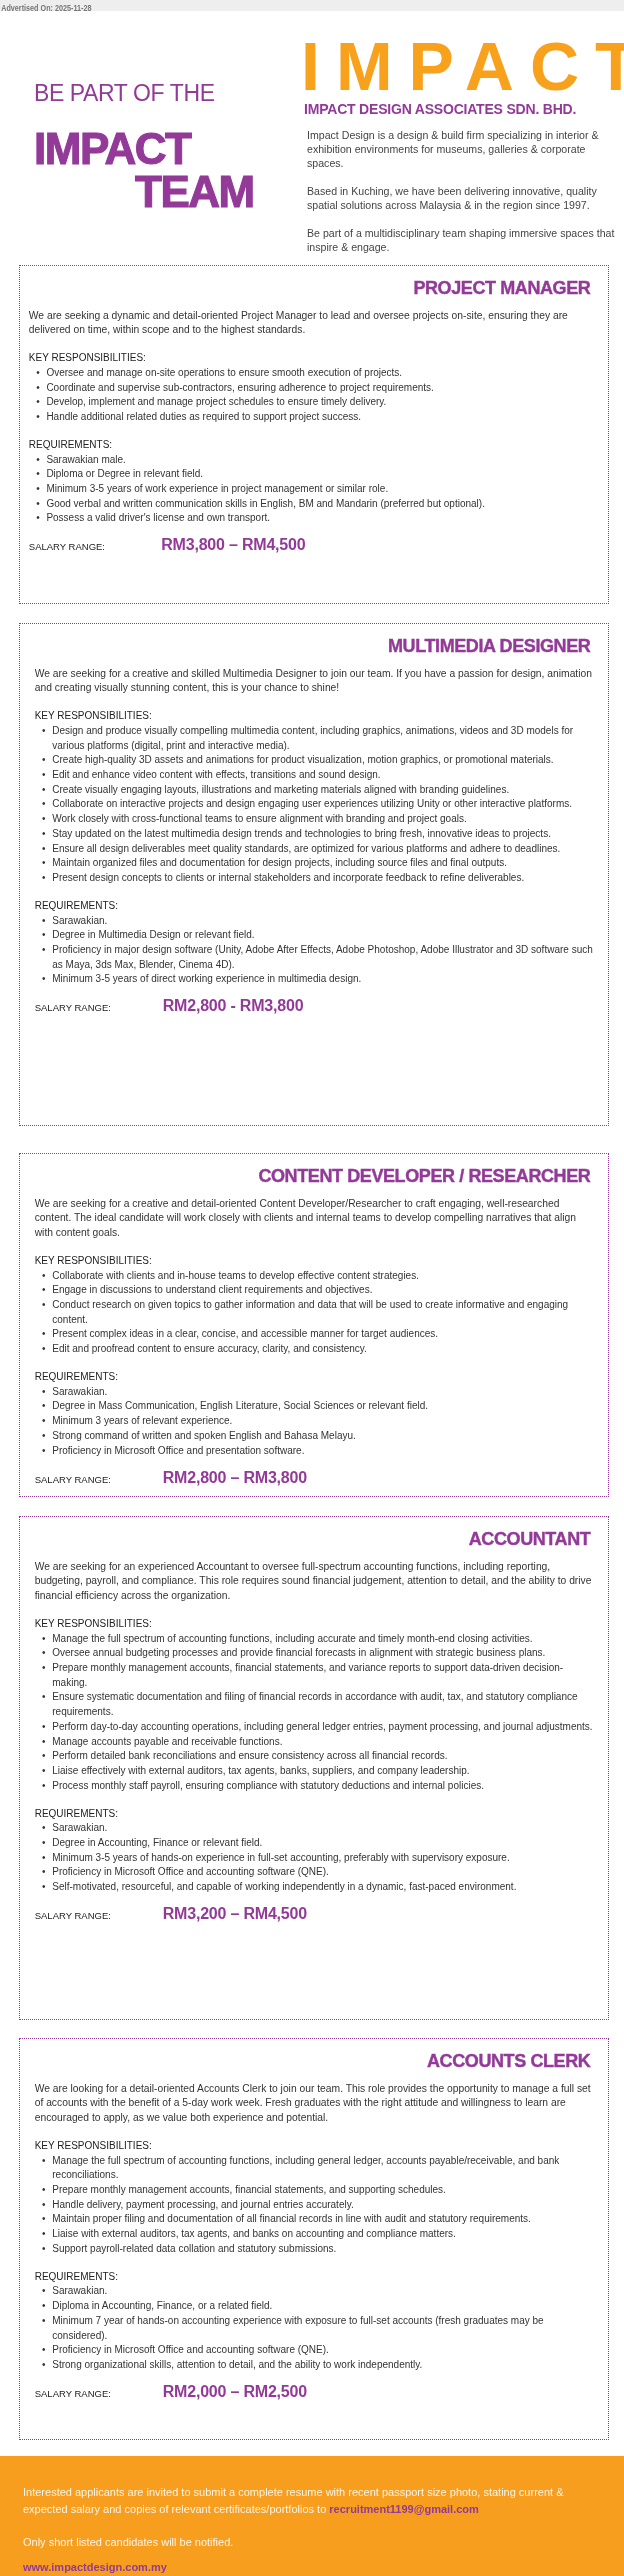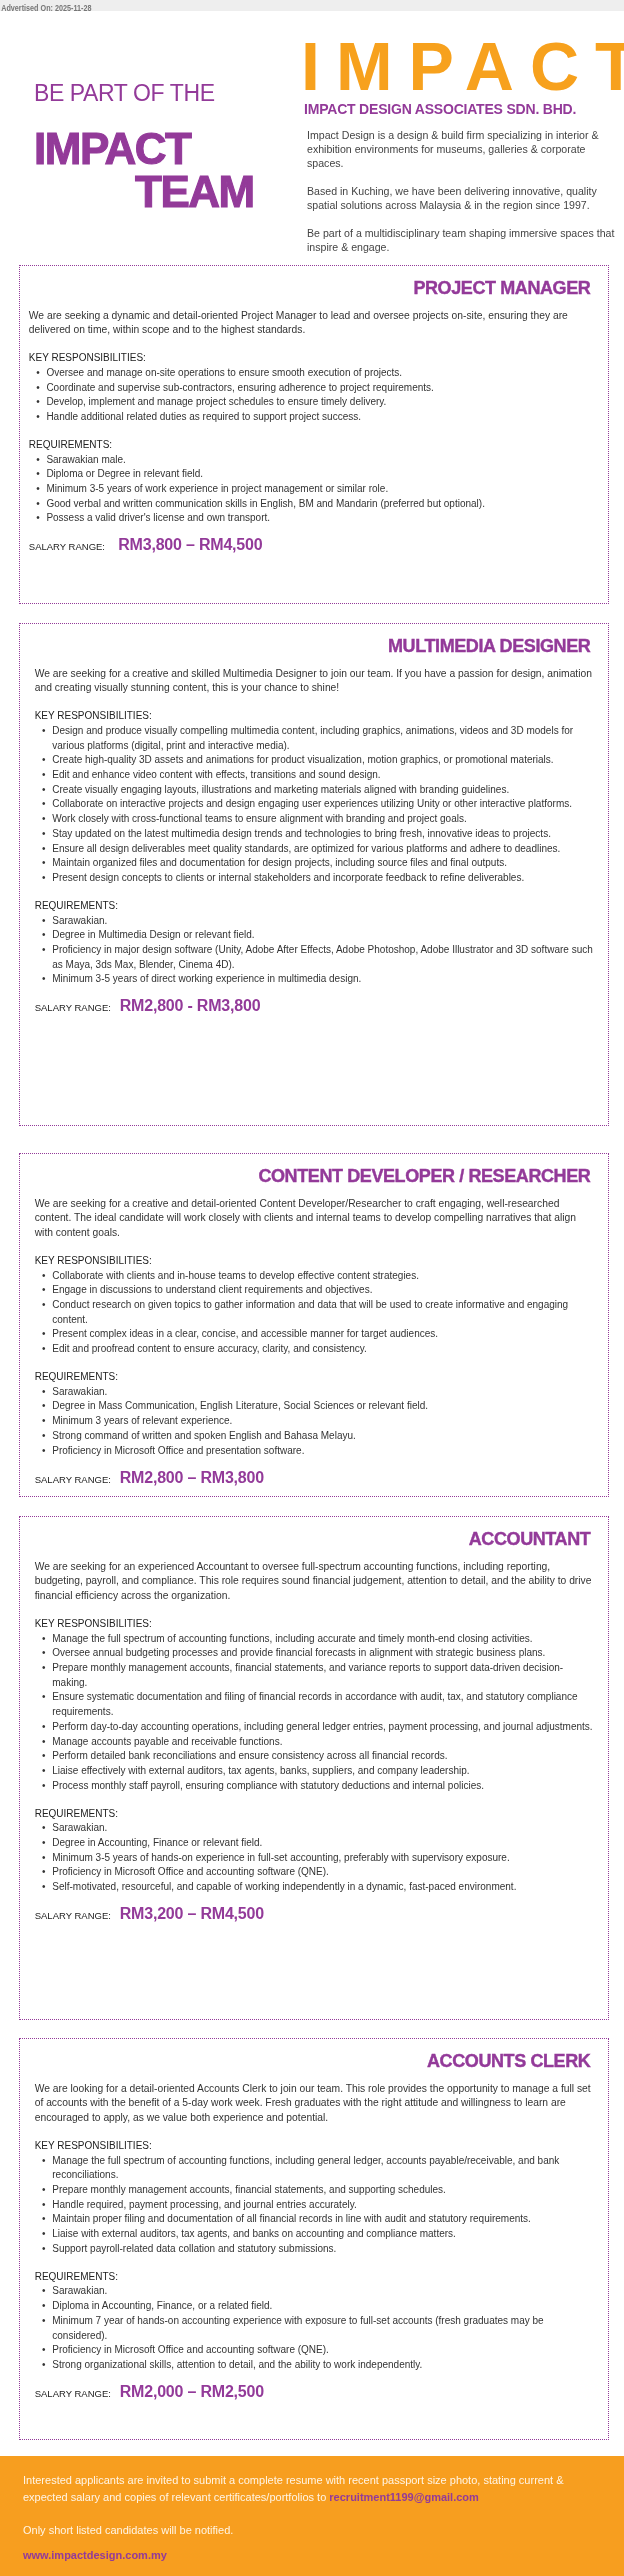--- a/index.html
+++ b/index.html
@@ -84,41 +84,41 @@
   }
   .card ul { list-style: none; margin-left: 5.9px; }
   .card ul li {
     position: relative; padding-left: 11.7px;
     font-size: 10px; line-height: 14.7px; color: #333333;
   }
   .card ul li::before {
     content: "\2022"; position: absolute; left: 1.5px; top: 0; color: #333;
   }
   .salary {
-    margin-top: 10.3px; display: flex; align-items: baseline;
+    margin-top: 10.3px; display: flex; align-items: baseline; gap: 43px;
   }
   .salary .lbl { font-size: 9.5px; color: #222222; margin-right: 8.8px; }
   .salary .val {
     font-size: 16px; color: #933a99; font-weight: bold; letter-spacing: -0.2px;
   }
 
   .card1 { top: 265px; height: 339px; padding-left: 8.8px; }
   .card1 .salary .lbl { margin-right: 13.2px; }
   .card2 { top: 623px; height: 503px; }
   .card3 { top: 1153px; height: 344px; }
   .card4 { top: 1516px; height: 504px; }
   .card5 { top: 2038px; height: 402px; }
 
   
   .footer {
     position: absolute; left: 0; top: 2456px; width: 624px; height: 120px;
     background: #f79e1f; padding: 16px 23px 0 23px;
   }
   .footer .apply {
-    color: #fff5e6; font-size: 11px; line-height: 17px;
+    color: #fff5e6; font-size: 11px; line-height: 17px; margin-top: 12px;
   }
   .footer .email {
     color: #933a99; font-weight: bold;
   }
   .footer .note {
     color: #fff5e6; font-size: 11px; margin-top: 16px; line-height: 17px;
   }
   .footer .website {
     color: #933a99; font-weight: bold; font-size: 11px; margin-top: 10.3px;
     display: inline-block; text-decoration: none;
@@ -249,21 +249,21 @@
       <span class="val">RM3,200 – RM4,500</span>
     </div>
   </div>
 <div class="card card5">
     <h2>ACCOUNTS CLERK</h2>
     <p class="desc">We are looking for a detail-oriented Accounts Clerk to join our team. This role provides the opportunity to manage a full set of accounts with the benefit of a 5-day work week. Fresh graduates with the right attitude and willingness to learn are encouraged to apply, as we value both experience and potential.</p>
     <div class="section-label">KEY RESPONSIBILITIES:</div>
     <ul>
       <li>Manage the full spectrum of accounting functions, including general ledger, accounts payable/receivable, and bank reconciliations.</li>
       <li>Prepare monthly management accounts, financial statements, and supporting schedules.</li>
-      <li>Handle required, payment processing, and journal entries accurately.</li>
+      <li>Handle delivery, payment processing, and journal entries accurately.</li>
       <li>Maintain proper filing and documentation of all financial records in line with audit and statutory requirements.</li>
       <li>Liaise with external auditors, tax agents, and banks on accounting and compliance matters.</li>
       <li>Support payroll-related data collation and statutory submissions.</li>
     </ul>
     <div class="section-label">REQUIREMENTS:</div>
     <ul>
       <li>Sarawakian.</li>
       <li>Diploma in Accounting, Finance, or a related field.</li>
       <li>Minimum 7 year of hands-on accounting experience with exposure to full-set accounts (fresh graduates may be considered).</li>
       <li>Proficiency in Microsoft Office and accounting software (QNE).</li>

